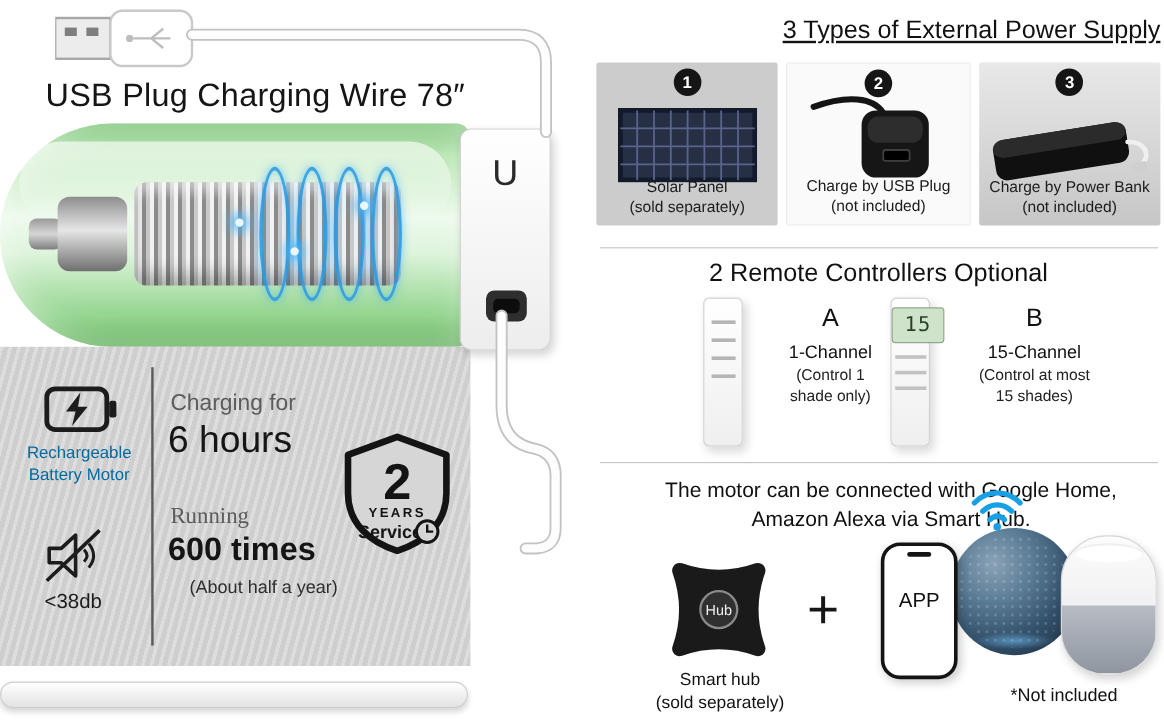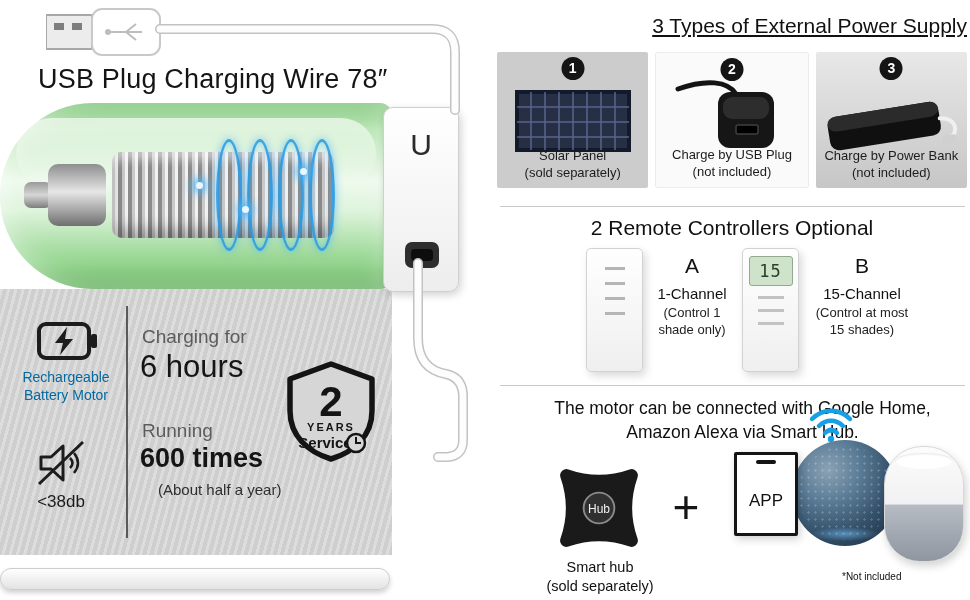--- a/index.html
+++ b/index.html
@@ -38,21 +38,21 @@
   #motor-port::after { content:""; position:absolute; left:6px; top:7px; right:6px; bottom:7px; background:#0d0d0d; border-radius:4px; }
 
   #gray-panel { left:0; top:289px; width:392px; height:266px; background-color:#d6d6d6;
     background-image:repeating-linear-gradient(105deg, rgba(255,255,255,.18) 0 3px, rgba(0,0,0,.035) 3px 7px); z-index:2; }
 
   #battery-icon { left:36px; top:316px; z-index:3; }
   #battery-label { left:4px; top:369px; width:124px; text-align:center; font-size:14px; line-height:1.25; color:#0369a1; z-index:3; }
   #panel-divider { left:126px; top:306px; width:2px; height:232px; background:#5a5a5a; z-index:3; }
   #charging-label { left:142px; top:326px; font-size:19px; color:#5c5c5c; z-index:3; }
   #charging-value { left:140px; top:349px; font-size:31px; font-weight:400; color:#151515; z-index:3; }
-  #running-label { left:142px; top:420px; font-size:19px; color:#5c5c5c; z-index:3; }
+  #running-label { left:142px; top:420px; font-size:19px; color:#5c5c5c; z-index:3;font-family:Liberation Serif, serif; }
   #running-value { left:140px; top:443px; font-size:27px; font-weight:700; color:#151515; z-index:3; }
   #running-note { left:158px; top:481px; font-size:15px; color:#2e2e2e; z-index:3; }
   #shield-badge { left:282px; top:360px; z-index:3; }
   #noise-icon { left:34px; top:438px; z-index:3; }
   #noise-label { left:22px; top:492px; width:78px; text-align:center; font-size:17px; color:#1b1b1b; z-index:3; }
 
   #fabric-bottom { left:0; top:555px; width:392px; height:45px; background:#fff; z-index:2; }
   #bottom-rail { left:0; top:568px; width:390px; height:22px; background:linear-gradient(180deg,#ffffff,#e3e3e3);
     border:1px solid #cdcdcd; border-radius:11px; box-shadow:0 3px 5px rgba(0,0,0,.18); z-index:3; }
 
@@ -70,21 +70,21 @@
   .card3 { background:linear-gradient(180deg,#e8e8e8,#c6c6c6); }
   .badge { position:absolute; top:5px; left:50%; transform:translateX(-50%); width:23px; height:23px;
     border-radius:50%; background:#151515; color:#fff; font-size:14px; font-weight:700; line-height:23px; text-align:center; }
   .card-img { position:absolute; left:50%; transform:translateX(-50%); }
   .card-caption { position:absolute; bottom:6px; left:0; right:0; text-align:center; font-size:13px; line-height:1.3; color:#1c1c1c; }
 
   .divider { position:absolute; left:500px; width:465px; height:1px; background:#c8c8c8; }
   #div1 { top:206px; } #div2 { top:385px; }
 
   #rc-title { left:497px; top:216px; width:470px; text-align:center; font-size:21px; font-weight:500; color:#111; }
-  .remote { position:absolute; top:248px; width:57px; height:124px; background:linear-gradient(180deg,#ffffff,#efefef);
+  .remote { position:absolute; top:248px; width:33px; height:124px; background:linear-gradient(180deg,#ffffff,#efefef);
     border:1px solid #d2d2d2; border-radius:5px; box-shadow:3px 4px 8px rgba(0,0,0,.15); }
   #remote-a { left:586px; }
   #remote-b { left:742px; }
   .ra-bar { width:20px; height:3px; background:#b5b5b5; margin:12px auto 0; }
   .ra-bar:first-child { margin-top:18px; }
   .lcd { width:44px; height:30px; margin:7px auto 2px; background:#cfe3cb; border:1px solid #93a98f; border-radius:3px;
     font-family:"DejaVu Sans Mono", monospace; font-size:17px; color:#27402a; text-align:center; line-height:28px; letter-spacing:1px; }
   .rb-bar { width:26px; height:3px; background:#c2c2c2; margin:10px auto 0; }
   .remote-info { position:absolute; top:254px; text-align:center; }
   #remote-a-info { left:646px; width:92px; }
@@ -99,31 +99,31 @@
   #plus-sign { left:664px; top:480px; width:44px; text-align:center; font-size:46px; font-weight:300; color:#161616; }
 
   #echo-sphere { left:792px; top:440px; width:106px; height:106px; border-radius:50%;
     background:radial-gradient(circle at 34% 28%, #8aa2b5 0%, #5c7d97 30%, #33506a 62%, #1b2c3d 100%); z-index:1; }
   #echo-dots { position:absolute; inset:6px; border-radius:50%;
     background-image:radial-gradient(rgba(255,255,255,.18) 1px, transparent 1.4px); background-size:7px 7px; }
   #echo-light { position:absolute; left:18%; bottom:5px; width:64%; height:14px; border-radius:50%;
     background:radial-gradient(ellipse, rgba(120,200,255,.55), transparent 70%); }
   #wifi-icon { left:806px; top:404px; z-index:2; }
 
-  #phone { left:734px; top:452px; width:64px; height:84px; background:#fff; border:3px solid #141414;
-    border-radius:2px; z-index:3; box-shadow:2px 3px 8px rgba(0,0,0,.2); }
+  #phone { left:734px; top:452px; width:64px; height:114px; background:#fff; border:3px solid #141414;
+    border-radius:16px; z-index:3; box-shadow:2px 3px 8px rgba(0,0,0,.2); }
   #phone-notch { position:absolute; top:5px; left:50%; transform:translateX(-50%); width:20px; height:4px; border-radius:2px; background:#141414; }
   #phone-app { position:absolute; top:36px; left:0; right:0; text-align:center; font-size:17px; color:#111; }
 
   #google-home { left:884px; top:446px; width:80px; height:116px; border-radius:38px 38px 36px 36px;
     background:linear-gradient(180deg,#fcfcfc 0%,#f1f1f3 50%,#b7bcc4 51%,#8f96a0 100%);
     border:1px solid #d8d8d8; z-index:2; box-shadow:2px 4px 8px rgba(0,0,0,.18); }
   #google-home::before { content:""; position:absolute; top:6px; left:10px; right:10px; height:16px; border-radius:50%;
     background:#ffffff; box-shadow:inset 0 1px 2px rgba(0,0,0,.1); }
-  #not-included { left:842px; top:571px; width:125px; font-size:10px; color:#111; }
+  #not-included { left:842px; top:571px; width:125px; font-size:15px; color:#111; }
 </style>
 </head>
 <body>
 
 <div class="stage">
 
   <div class="abs" id="left-title">USB Plug Charging Wire 78″</div>
 
   <svg class="abs" id="usb-plug" width="120" height="52" viewBox="0 0 120 52">
     <rect x="0" y="9" width="46" height="34" fill="#ececec" stroke="#a8a8a8" stroke-width="2"></rect>

